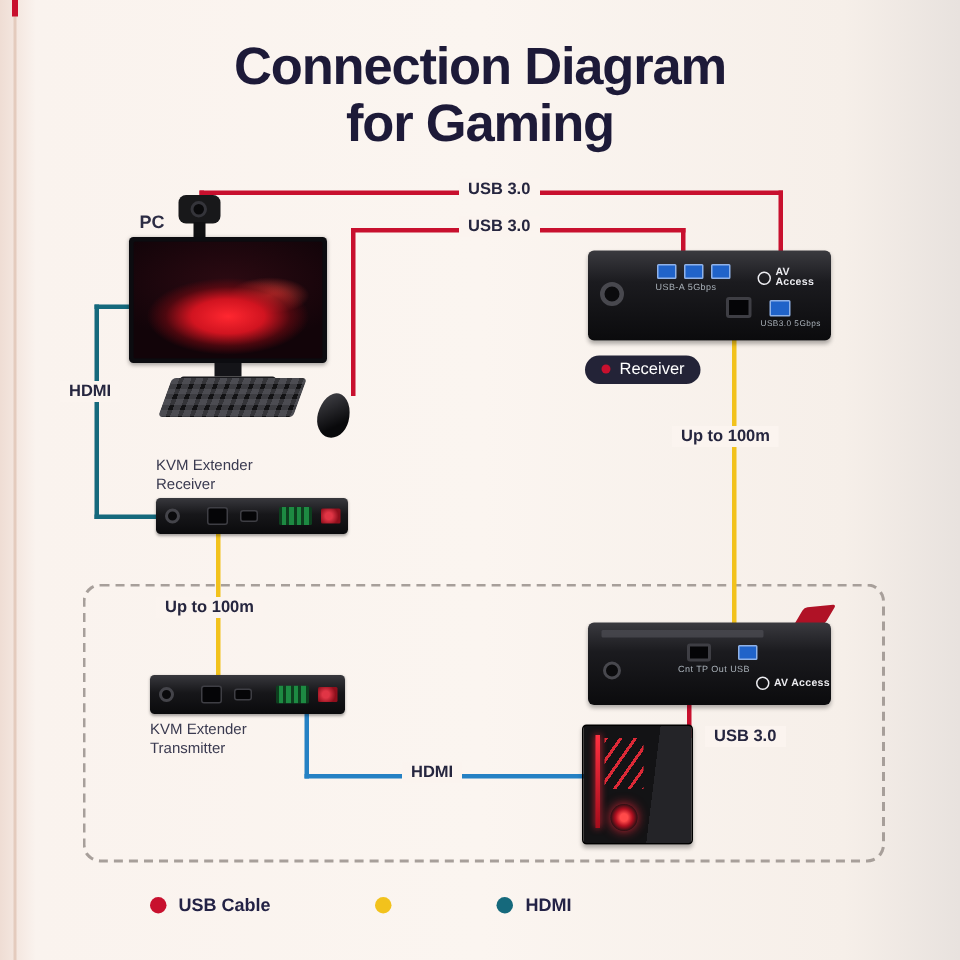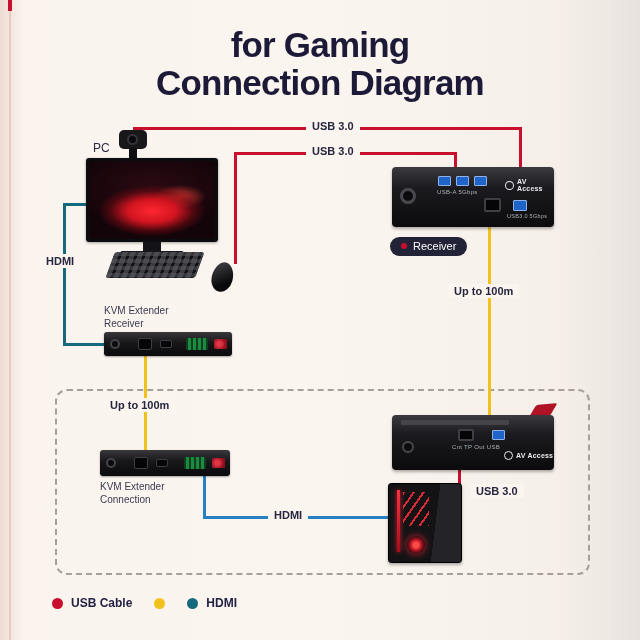--- a/index.html
+++ b/index.html
@@ -43,21 +43,21 @@
   .brand .btext { font-size:7px; font-weight:700; letter-spacing:.2px; }
   .terminal { position:absolute; width:22px; height:12px; background:#1d8a42; border-radius:1px;
               background-image:repeating-linear-gradient(90deg, rgba(0,0,0,.55) 0 2px, transparent 2px 5px); }
   .redprint { position:absolute; width:13px; height:10px; border-radius:1px;
               background:radial-gradient(circle at 40% 50%, #e03545 0 25%, #8f0f1c 70%); }
   .strip { position:absolute; background:#4a4a50; opacity:.8; border-radius:1px; }
   .redsliver { position:absolute; left:533px; top:404px; width:20px; height:13px; background:#b01226;
                transform:skewX(-35deg) rotate(-6deg); border-radius:2px; }
 
   .devlabel { position:absolute; font-size:10px; color:#3a3a50; line-height:12.5px; }
-  .pclabel { position:absolute; left:93px; top:141px; font-size:12px; font-weight:400; color:#2c2c44; }
+  .pclabel { position:absolute; left:93px; top:141px; font-size:12px; font-weight:700; color:#2c2c44; }
 
   .monitor { position:absolute; left:86px; top:158px; width:132px; height:84px;
              background:#0c0c10; border-radius:3px; padding:3px; box-shadow:0 1px 3px rgba(0,0,0,.35); }
   .screen { width:100%; height:100%; border-radius:1px; background:
       radial-gradient(ellipse 55% 42% at 50% 64%, #ff2730 0%, #d11420 35%, rgba(120,10,18,.55) 60%, rgba(30,6,10,0) 78%),
       radial-gradient(ellipse 30% 22% at 72% 46%, rgba(255,70,60,.8), transparent 70%),
       radial-gradient(ellipse 90% 70% at 50% 35%, #2c0a12 0%, #120409 75%), #0d0308; }
   .mneck { position:absolute; left:143px; top:242px; width:18px; height:9px; background:#141418; }
   .mbase { position:absolute; left:120px; top:251px; width:64px; height:5px; background:#18181c; border-radius:3px; }
 
@@ -81,35 +81,35 @@
            border:1px solid #000; border-radius:3px; box-shadow:0 2px 3px rgba(0,0,0,.3); }
   .t-strip { position:absolute; left:8px; top:6px; width:3px; height:62px;
              background:linear-gradient(#ff3040,#a50d1c); box-shadow:0 0 5px rgba(255,40,60,.9); }
   .t-stripes { position:absolute; left:14px; top:8px; width:26px; height:34px;
                background:repeating-linear-gradient(125deg, rgba(255,45,60,.85) 0 2px, transparent 2px 8px); }
   .t-fan { position:absolute; left:18px; top:52px; width:18px; height:18px; border-radius:50%;
            background:radial-gradient(circle,#ff4a4a 0 20%, #b01020 45%, rgba(120,8,16,.25) 70%, transparent 72%);
            box-shadow:0 0 7px rgba(255,40,60,.8); }
 
   .legend { position:absolute; left:52px; top:596px; display:flex; align-items:center; gap:22px; }
-  .litem { display:flex; align-items:center; gap:8px; }
+  .litem { display:flex; align-items:center; gap:8px;margin-left:48px; }
   .ldot { width:11px; height:11px; border-radius:50%; }
   .llabel { font-size:12px; font-weight:600; color:#232245; }
 </style>
 </head>
 <body>
 
 <div id="stage">
 
   <div class="edge-left"></div>
   <div class="edge-tick"></div>
 
   <div class="title">
+    <div>Connection Diagram</div>
     <div>for Gaming</div>
-    <div>Connection Diagram</div>
   </div>
 
   <div class="room"></div>
 
   <div class="seg" style="left: 133px; top: 127px; width: 3px; height: 10px; background-color: rgb(200, 16, 46);"></div>
   <div class="seg" style="left: 133px; top: 127px; width: 389px; height: 3px; background-color: rgb(200, 16, 46);"></div>
   <div class="seg" style="left: 519px; top: 127px; width: 3px; height: 42px; background-color: rgb(200, 16, 46);"></div>
 
   <div class="seg" style="left: 234px; top: 152px; width: 3px; height: 112px; background-color: rgb(200, 16, 46);"></div>
   <div class="seg" style="left: 234px; top: 152px; width: 223px; height: 3px; background-color: rgb(200, 16, 46);"></div>
@@ -180,21 +180,21 @@
 
   <div class="minidev" style="left:100px;top:450px;width:130px;height:26px">
     <div class="miniknob" style="left:6px;top:8px;width:10px;height:10px"></div>
     <div class="port-eth" style="left:34px;top:7px;width:14px;height:12px;border-width:1px"></div>
     <div class="port-eth" style="left:56px;top:9px;width:12px;height:8px;border-width:1px"></div>
     <div class="terminal" style="left:84px;top:7px"></div>
     <div class="redprint" style="left:112px;top:8px"></div>
   </div>
   <div class="devlabel" style="left:100px;top:481px">
     <div>KVM Extender</div>
-    <div>Connection</div>
+    <div>Transmitter</div>
   </div>
 
   <div class="redsliver"></div>
   <div class="device" style="left:392px;top:415px;width:162px;height:55px">
     <div class="strip" style="left:9px;top:5px;width:108px;height:5px"></div>
     <div class="port-eth" style="left:66px;top:14px;width:16px;height:12px"></div>
     <div class="port-usb" style="position:absolute;left:100px;top:15px;width:13px;height:10px"></div>
     <div class="devtext" style="left:60px;top:29px">Cnt   TP Out   USB</div>
     <div class="knob" style="left:10px;top:26px;width:12px;height:12px;border-width:2px"></div>
     <div class="brand" style="left:112px;top:36px">

